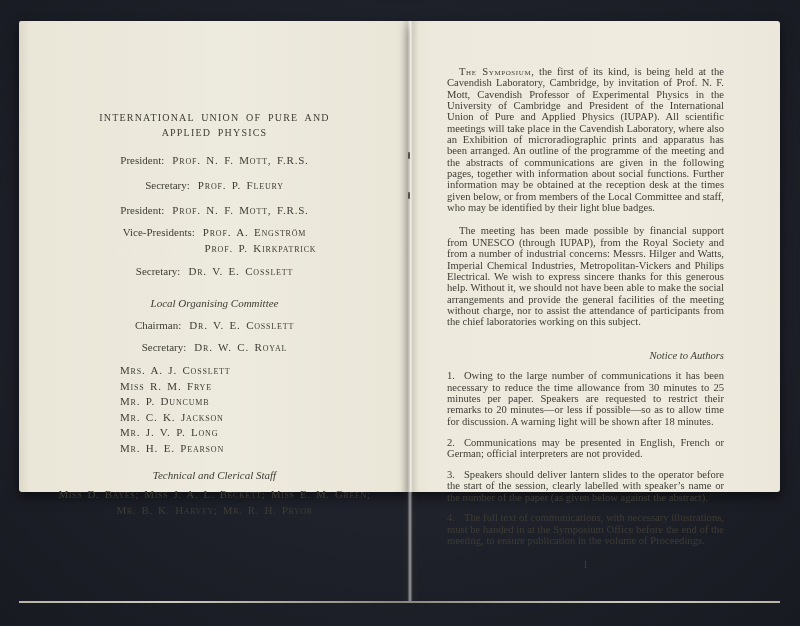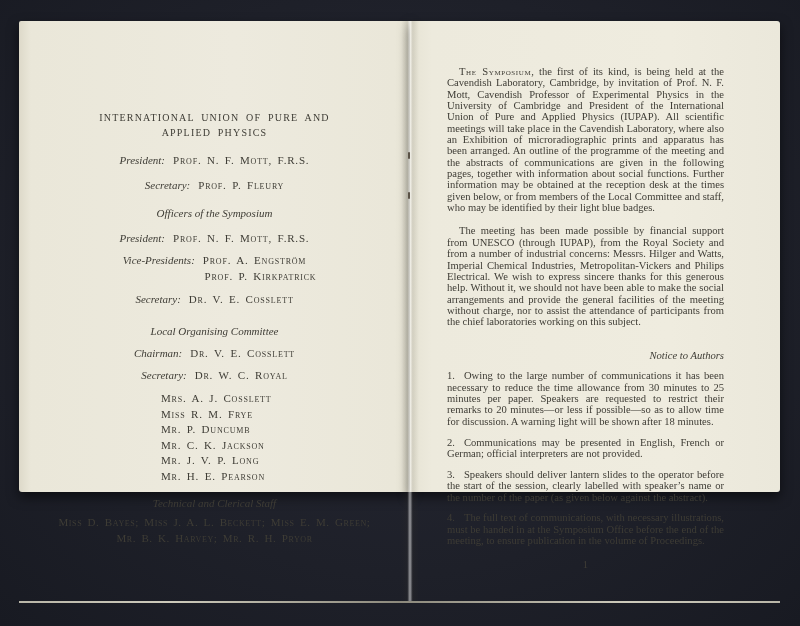--- a/index.html
+++ b/index.html
@@ -22,33 +22,33 @@
     background:linear-gradient(90deg,#b9b6a8,#cdcabb 20%,#8c897c 50%,#cdcabb 80%,#b9b6a8);}
 
   p{margin:0;}
   .it{font-style:italic;}
   .center{text-align:center;}
 
   
   .lp{padding:76px 30px 0 30px;font-size:11px;line-height:13px;}
   .lp .union-title{font-size:10px;letter-spacing:1.2px;line-height:15px;word-spacing:3px;}
   .lp .t1{margin-top:13px;}
-  .lp .role .lbl{font-style:italic;margin-right:8px;text-align:center;}
+  .lp .role .lbl{margin-right:8px;text-align:center;}
   .lp .role .val{font-variant:small-caps;letter-spacing:0.8px;word-spacing:2px;}
   .lp .r-up{margin-top:14px;}
   .lp .r-us{margin-top:12px;}
   .lp .h-sym{margin-top:15px;}
   .lp .r-sp{margin-top:12px;}
   .lp .r-vp{margin-top:9px;}
   .lp .vp2{margin-top:3px;transform:translateX(46px);}
   .lp .r-ss{margin-top:10px;}
   .lp .h-com{margin-top:19px;}
   .lp .r-ch{margin-top:9px;}
   .lp .r-cs{margin-top:9px;}
-  .lp .members{margin-top:9px;margin-left:112px;}
+  .lp .members{margin-top:9px;margin-left:71px;}
   .lp .members p{line-height:15.5px;font-variant:small-caps;letter-spacing:0.8px;word-spacing:2px;}
   .lp .h-staff{margin-top:13px;}
   .lp .staff{font-variant:small-caps;letter-spacing:0.6px;word-spacing:2px;}
   .lp .st1{margin-top:6px;}
   .lp .st2{margin-top:3px;}
 
   
   .rp{padding:45px 56px 0 37px;font-size:10.6px;line-height:11.35px;text-align:justify;}
   .rp .par{text-indent:12px;}
   .rp .p2{margin-top:12px;}
@@ -69,21 +69,20 @@
 <div class="book">
 
   <div class="page page-left">
     <div class="lp">
       <p class="union-title center t1">INTERNATIONAL UNION OF PURE AND</p>
       <p class="union-title center">APPLIED PHYSICS</p>
 
       <p class="role center r-up"><span class="lbl">President:</span><span class="val">Prof. N. F. Mott, F.R.S.</span></p>
       <p class="role center r-us"><span class="lbl">Secretary:</span><span class="val">Prof. P. Fleury</span></p>
 
-      <p class="it center h-sym">Officers of the Symposium</p>
 
       <p class="role center r-sp"><span class="lbl">President:</span><span class="val">Prof. N. F. Mott, F.R.S.</span></p>
       <p class="role center r-vp"><span class="lbl">Vice-Presidents:</span><span class="val">Prof. A. Engström</span></p>
       <p class="role center vp2"><span class="val">Prof. P. Kirkpatrick</span></p>
       <p class="role center r-ss"><span class="lbl">Secretary:</span><span class="val">Dr. V. E. Cosslett</span></p>
 
       <p class="it center h-com">Local Organising Committee</p>
 
       <p class="role center r-ch"><span class="lbl">Chairman:</span><span class="val">Dr. V. E. Cosslett</span></p>
       <p class="role center r-cs"><span class="lbl">Secretary:</span><span class="val">Dr. W. C. Royal</span></p>

